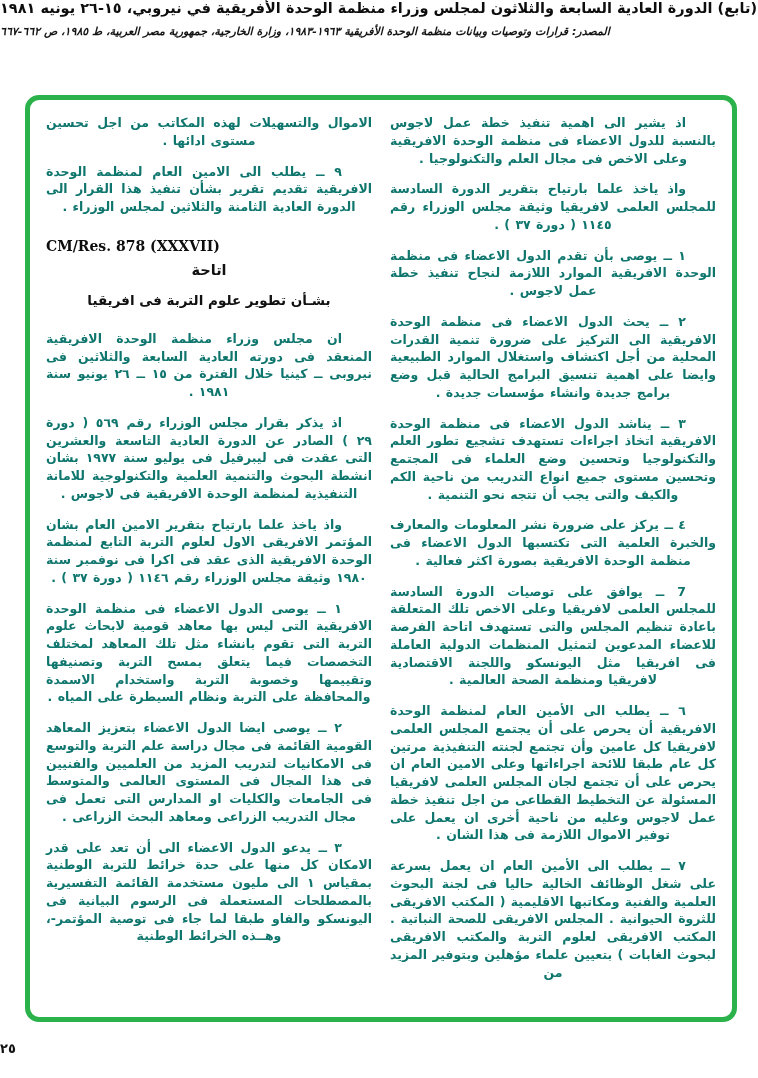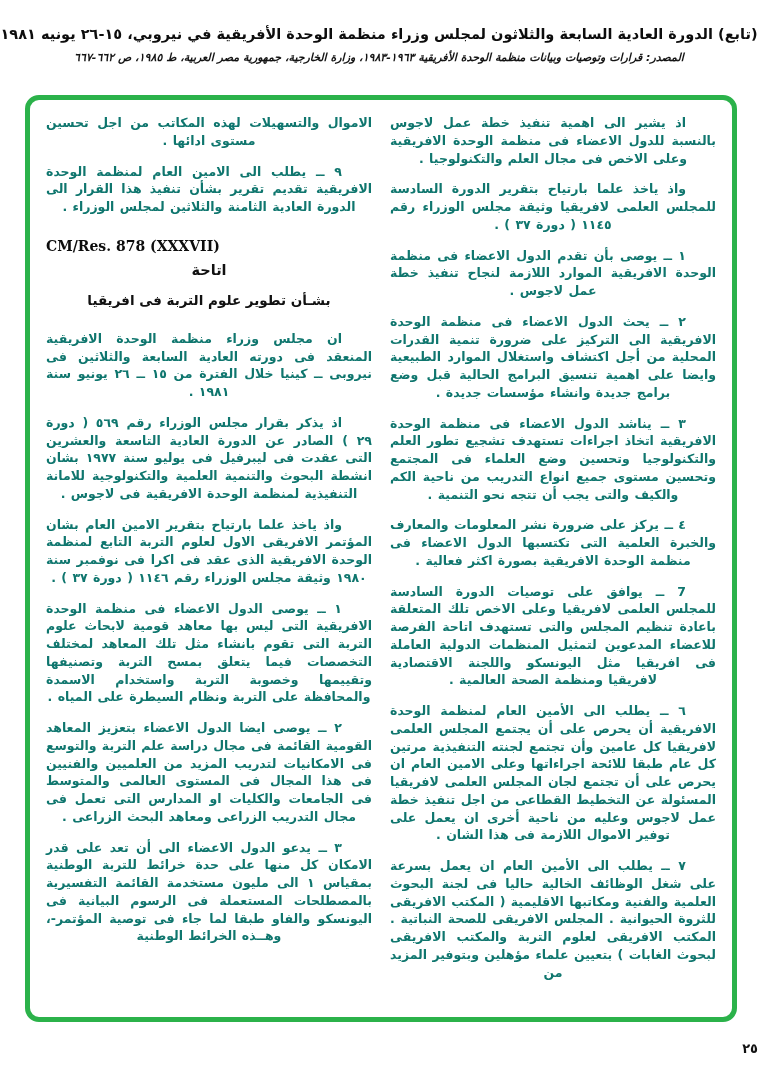--- a/index.html
+++ b/index.html
@@ -3,21 +3,21 @@
 <meta charset="utf-8">
 <style>
   html,body{margin:0;padding:0;}
   body{
     width:758px;height:1078px;position:relative;
     background:#ffffff;color:#111;
     font-family:"DejaVu Sans", sans-serif;
     overflow:hidden;
   }
   .page-header{
-    direction:rtl;text-align:center;padding-top:26px;
+    direction:rtl;text-align:left;
   }
   .h-title{
     font-size:14.5px;font-weight:bold;letter-spacing:0;color:#0d0d0d;
   }
   .h-source{
     font-size:11px;font-weight:bold;margin-top:9px;color:#141414;font-style:italic;
   }
   .doc-box{
     position:absolute;left:25px;top:95px;width:712px;height:927px;
     box-sizing:border-box;
@@ -44,21 +44,21 @@
     margin:22px 0 1px 0;color:#0d0d0d;
   }
   .heading{
     text-align:center;font-size:14.5px;font-weight:bold;margin:8px 0 14px 0;
   }
   .subheading{
     text-align:center;font-size:13.5px;font-weight:bold;margin:0 0 22px 0;
   }
   .page-number{
     position:absolute;left:0;bottom:22px;width:100%;
-    text-align:right;font-size:13px;font-weight:bold;direction:rtl;color:#111;
+    text-align:left;font-size:13px;font-weight:bold;direction:rtl;color:#111;
   }
 </style>
 </head>
 <body>
 
 <div class="page">
 
   <header class="page-header">
     <div class="h-title">(تابع) الدورة العادية السابعة والثلاثون لمجلس وزراء منظمة الوحدة الأفريقية في نيروبي، ١٥-٢٦ يونيه ١٩٨١</div>
     <div class="h-source">المصدر: قرارات وتوصيات وبيانات منظمة الوحدة الأفريقية ١٩٦٣-١٩٨٣، وزارة الخارجية، جمهورية مصر العربية، ط ١٩٨٥، ص ٦٦٢-٦٦٧</div>

